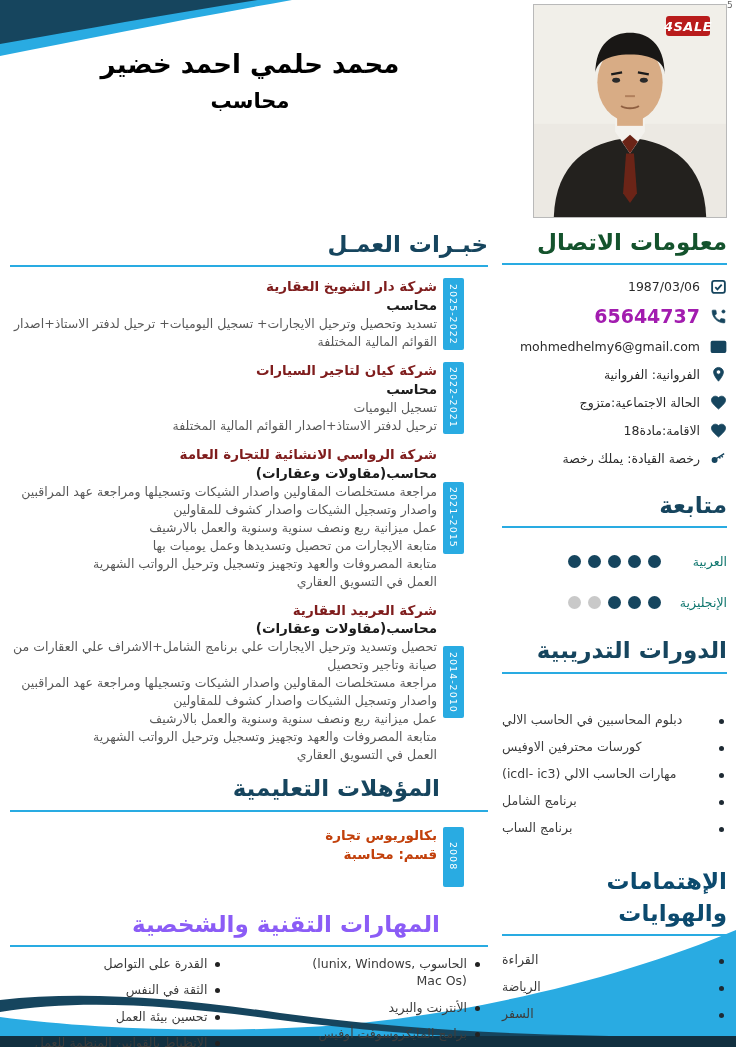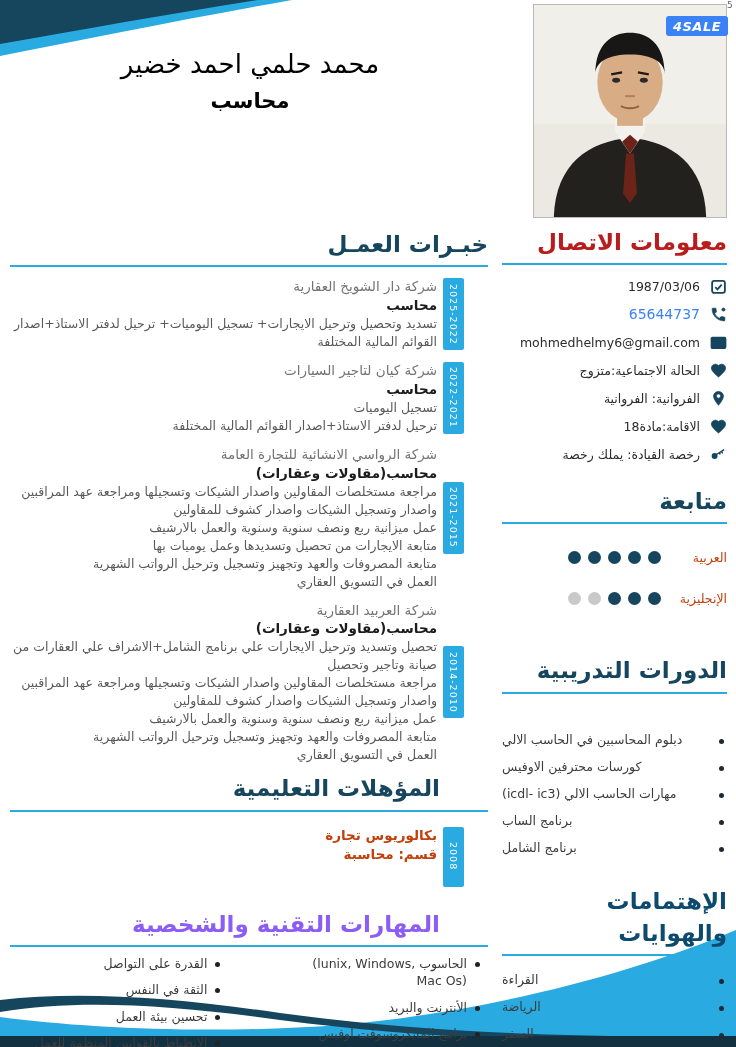--- a/index.html
+++ b/index.html
@@ -8,62 +8,62 @@
     overflow:hidden;direction:rtl;font-family:"DejaVu Sans",sans-serif;color:#222;
   }
   
   .top-curve{position:absolute;top:0;left:0;width:310px;height:62px;z-index:1;}
   .bottom-waves{position:absolute;left:0;top:917px;width:736px;height:130px;z-index:0;}
   .corner-mark{position:absolute;top:0;left:727px;font-size:9px;color:#666;direction:ltr;z-index:5;}
   
   .photo{position:absolute;top:4px;left:533px;width:194px;height:214px;background:#ece9e3;
     border:1px solid #b9b9b9;box-sizing:border-box;z-index:2;}
   .photo svg{display:block;width:100%;height:100%;}
-  .watermark{position:absolute;top:16px;left:666px;width:62px;height:20px;background:#3b82f6;
+  .watermark{position:absolute;top:16px;left:666px;width:44px;height:20px;background:#b91c1c;
     border-radius:3px;color:#fff;font-size:13px;font-weight:bold;font-style:italic;
     display:flex;align-items:center;justify-content:center;letter-spacing:.5px;z-index:3;direction:ltr;}
   
   .name-block{position:absolute;top:48px;right:236px;width:500px;text-align:center;z-index:2;}
-  .name{font-size:26px;font-weight:normal;color:#000;line-height:1.25;}
+  .name{font-size:26px;font-weight:bold;color:#000;line-height:1.25;}
   .job{font-size:21px;font-weight:bold;color:#000;margin-top:8px;}
   
   .main-col{position:absolute;top:228px;right:248px;width:478px;z-index:2;}
   .side-col{position:absolute;top:226px;left:502px;width:225px;z-index:2;}
   .sec-title{font-size:23px;font-weight:bold;color:#16455e;line-height:1.4;}
   .sec-rule{border:0;border-top:2px solid #29abe2;margin:5px 0 0 0;}
   .indent{padding-right:48px;}
   
   .entry{position:relative;padding-right:51px;margin-top:10px;}
   .badge{position:absolute;right:24px;top:50%;transform:translateY(-50%);
     width:21px;background:#29abe2;border-radius:2px;display:flex;align-items:center;justify-content:center;}
   .badge span{writing-mode:vertical-rl;color:#fff;font-size:9.5px;letter-spacing:1px;direction:ltr;}
-  .company{font-size:13.5px;font-weight:normal;color:#737373;line-height:1.4;}
+  .company{font-size:13.5px;font-weight:bold;color:#7f1d1d;line-height:1.4;}
   .role{font-size:13.5px;font-weight:bold;color:#1c1c1c;line-height:1.4;}
   .detail{font-size:12.5px;color:#595959;line-height:1.44;}
   
   .edu-entry{position:relative;padding-right:51px;margin-top:14px;min-height:62px;}
   .edu-line{font-size:13.5px;font-weight:bold;color:#c2410c;line-height:1.45;}
   
   .skills-cols{display:flex;justify-content:space-between;margin-top:8px;padding-right:6px;}
   .skills-col{width:50%;}
   .skills-col.pers{width:45%;}
   ul.dotlist{list-style:none;margin:0;padding:0;}
   ul.dotlist li{position:relative;padding-right:15px;margin-bottom:9px;font-size:12.5px;color:#3c3c3c;line-height:1.4;}
   ul.dotlist li::before{content:'';position:absolute;right:2px;top:7px;width:5px;height:5px;border-radius:50%;background:#222;}
   .latin{direction:ltr;unicode-bidi:embed;margin-left:48px;}
   
   .side-sec{margin-bottom:18px;}
   .contact-list{margin-top:12px;}
   .contact-row{display:flex;align-items:center;justify-content:flex-start;gap:9px;margin-bottom:10px;min-height:18px;}
   .contact-row .txt{font-size:12.5px;color:#2b2b2b;}
-  .contact-row .txt.phone{font-size:14px;font-weight:normal;color:#3b82f6;}
+  .contact-row .txt.phone{font-size:19px;font-weight:bold;color:#a21caf;}
   .contact-row .ic{flex:0 0 auto;width:18px;height:18px;display:flex;align-items:center;justify-content:center;}
   .contact-row .ic svg{width:17px;height:17px;fill:#16455e;stroke:#16455e;}
   .lang-row{display:flex;align-items:center;margin-top:26px;}
-  .lang-label{font-size:12.5px;color:#c2410c;min-width:58px;}
+  .lang-label{font-size:12.5px;color:#0f766e;min-width:58px;}
   .dots{display:flex;gap:7px;margin-right:8px;}
   .dot{width:13px;height:13px;border-radius:50%;}
   .dot.on{background:#16455e;}
   .dot.off{background:#c9c9c9;}
   .side-list{margin-top:38px;}
   .side-list.tight{margin-top:16px;}
   ul.sidelist{list-style:none;margin:0;padding:0;}
   ul.sidelist li{position:relative;padding-right:16px;margin-bottom:12px;font-size:12.5px;color:#3c3c3c;white-space:nowrap;text-align:left;}
   ul.sidelist li::before{content:'';position:absolute;right:3px;top:7px;width:5px;height:5px;border-radius:50%;background:#1e2a33;}
 </style>
@@ -187,21 +187,21 @@
           <li>الثقة في النفس</li>
           <li>تحسين بيئة العمل</li>
           <li>الإنظباط بالقوانين المنظمة للعمل</li>
         </ul>
     </div>
   </div>
 
   <div class="side-col">
 
     <div class="side-sec">
-      <div class="sec-title" style="color: #b91c1c;">معلومات الاتصال</div>
+      <div class="sec-title" style="color: #14532d;">معلومات الاتصال</div>
       <hr class="sec-rule" style="border-top-color: rgb(41, 171, 226);">
       <div class="contact-list" id="contact-list">
           <div class="contact-row">
             <span class="ic">
               <svg viewBox="0 0 24 24">
                 <rect x="3" y="4" width="18" height="17" rx="3" fill="none" stroke-width="2.6"></rect>
                 <path d="M7.5 13 l3 3 l6 -6.5" fill="none" stroke-width="2.6"></path>
               </svg>
             </span>
             <span class="txt" style="direction: ltr;">1987/03/06</span>
@@ -220,32 +220,32 @@
               <svg viewBox="0 0 24 24" fill="none">
                 <rect x="2" y="5" width="20" height="15" rx="1.5" stroke-width="2.2"></rect>
                 <path d="M3 6.5 L12 13.5 L21 6.5" stroke-width="2.2"></path>
               </svg>
             </span>
             <span class="txt" style="direction: ltr;">mohmedhelmy6@gmail.com</span>
           </div>
           <div class="contact-row">
             <span class="ic">
               <svg viewBox="0 0 24 24" stroke="none">
+                <path d="M12 2C8.13 2 5 5.13 5 8.5c0 5.25 7 13 7 13s7-7.75 7-13C19 5.13 15.87 2 12 2zm0 9.5c-1.66 0-3-1.34-3-3s1.34-3 3-3 3 1.34 3 3-1.34 3-3 3z"></path>
+              </svg>
+            </span>
+            <span class="txt">الفروانية: الفروانية</span>
+          </div>
+          <div class="contact-row">
+            <span class="ic">
+              <svg viewBox="0 0 24 24" stroke="none">
                 <path d="M12 21.35l-1.45-1.32C5.4 15.36 2 12.28 2 8.5 2 5.42 4.42 3 7.5 3c1.74 0 3.41.81 4.5 2.09C13.09 3.81 14.76 3 16.5 3 19.58 3 22 5.42 22 8.5c0 3.78-3.4 6.86-8.55 11.54L12 21.35z"></path>
               </svg>
             </span>
             <span class="txt">الحالة الاجتماعية:متزوج</span>
-          </div>
-          <div class="contact-row">
-            <span class="ic">
-              <svg viewBox="0 0 24 24" stroke="none">
-                <path d="M12 2C8.13 2 5 5.13 5 8.5c0 5.25 7 13 7 13s7-7.75 7-13C19 5.13 15.87 2 12 2zm0 9.5c-1.66 0-3-1.34-3-3s1.34-3 3-3 3 1.34 3 3-1.34 3-3 3z"></path>
-              </svg>
-            </span>
-            <span class="txt">الفروانية: الفروانية</span>
           </div>
           <div class="contact-row">
             <span class="ic">
               <svg viewBox="0 0 24 24" stroke="none">
                 <path d="M12 21.35l-1.45-1.32C5.4 15.36 2 12.28 2 8.5 2 5.42 4.42 3 7.5 3c1.74 0 3.41.81 4.5 2.09C13.09 3.81 14.76 3 16.5 3 19.58 3 22 5.42 22 8.5c0 3.78-3.4 6.86-8.55 11.54L12 21.35z"></path>
               </svg>
             </span>
             <span class="txt">الاقامة:مادة18</span>
           </div>
           <div class="contact-row">
@@ -280,30 +280,30 @@
               <span class="dot on"></span>
               <span class="dot on"></span>
               <span class="dot on"></span>
               <span class="dot off"></span>
               <span class="dot off"></span>
             </span>
           </div>
         </div>
     </div>
 
-    <div class="side-sec" style="margin-top:48px;">
+    <div class="side-sec" style="margin-top:24px;">
       <div class="sec-title" style="color: rgb(22, 69, 94);">الدورات التدريبية</div>
       <hr class="sec-rule" style="border-top-color: rgb(41, 171, 226);">
       <div class="side-list">
         <ul class="sidelist" id="courses-list">
             <li>دبلوم المحاسبين في الحاسب الالي</li>
             <li>كورسات محترفين الاوفيس</li>
             <li>مهارات الحاسب الالي (icdl- ic3)</li>
+            <li>برنامج الشامل</li>
             <li>برنامج الساب</li>
-            <li>برنامج الشامل</li>
           </ul>
       </div>
     </div>
 
     <div class="side-sec" style="margin-top:30px;">
       <div class="sec-title" style="color: #0c4a6e;">الإهتمامات والهوايات</div>
       <hr class="sec-rule" style="border-top-color: rgb(41, 171, 226);">
       <div class="side-list tight">
         <ul class="sidelist" id="interests-list">
             <li>القراءة</li>

